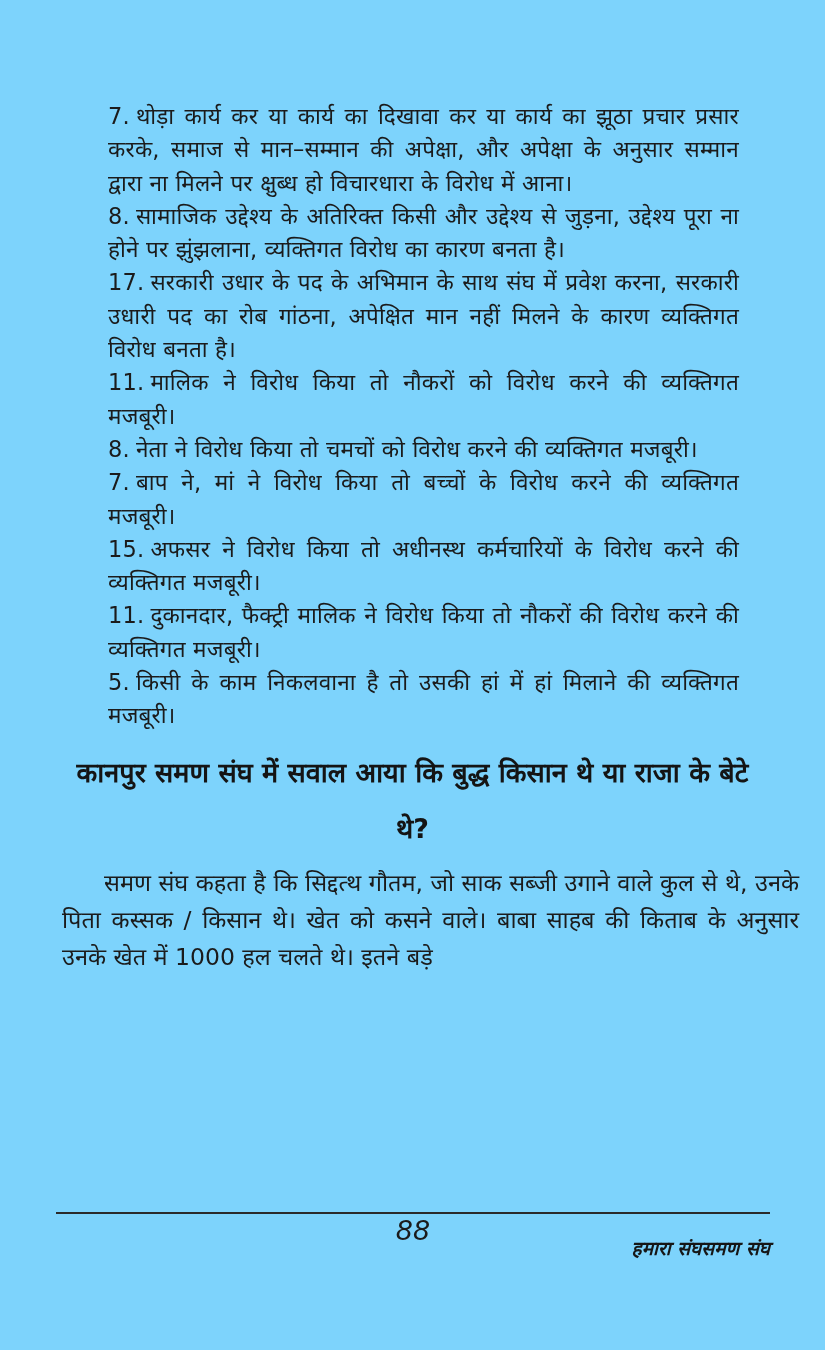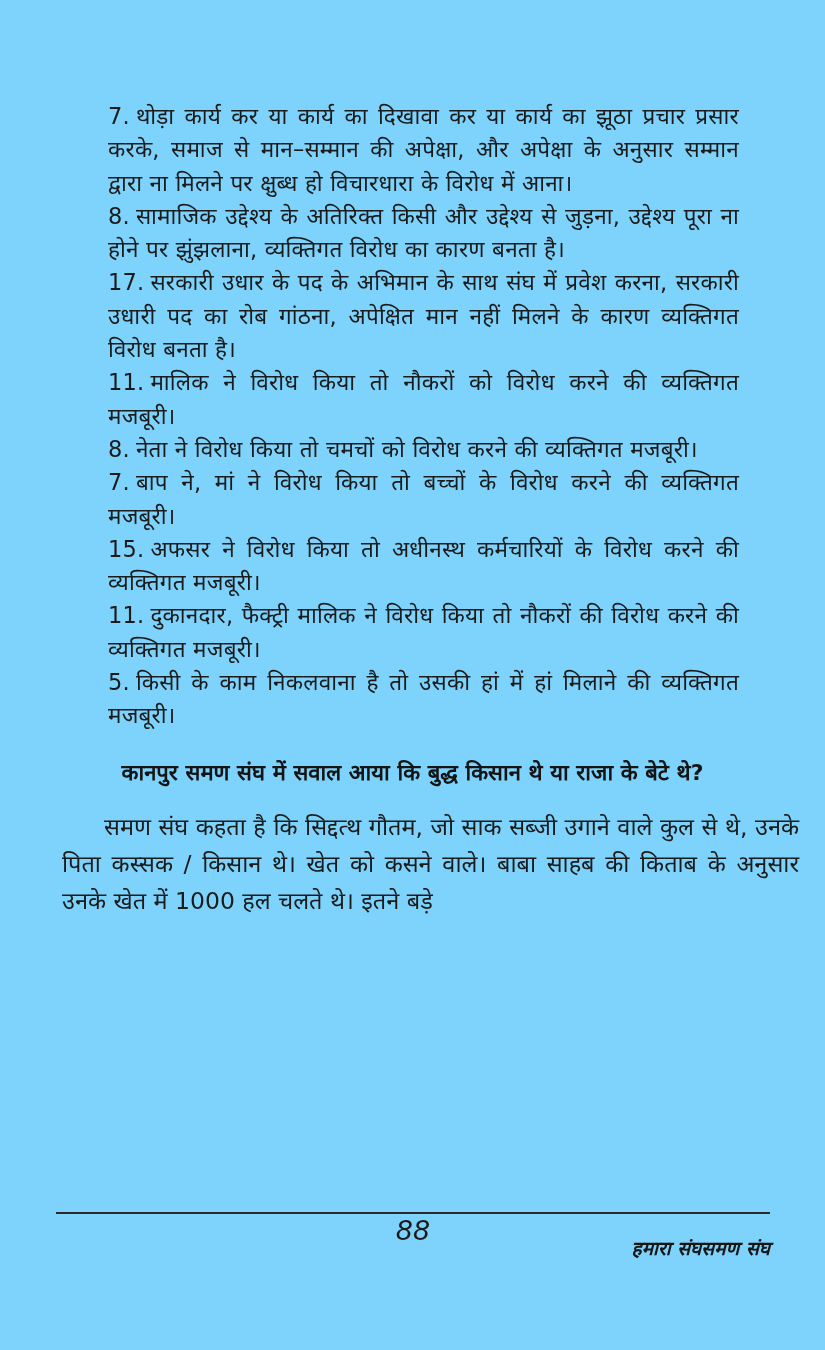--- a/index.html
+++ b/index.html
@@ -29,21 +29,21 @@
     letter-spacing: 0.2px;
   }
   .list-item .num {
     padding-right: 6px;
   }
   .heading-section {
     padding: 12px 58px 0 58px;
   }
   .page-heading {
     margin: 0;
-    font-size: 22px;
+    font-size: 27px;
     font-weight: bold;
     line-height: 56px;
     text-align: center;
     color: #141414;
   }
   .para-section {
     padding: 8px 26px 0 62px;
   }
   .body-paragraph {
     margin: 0;

